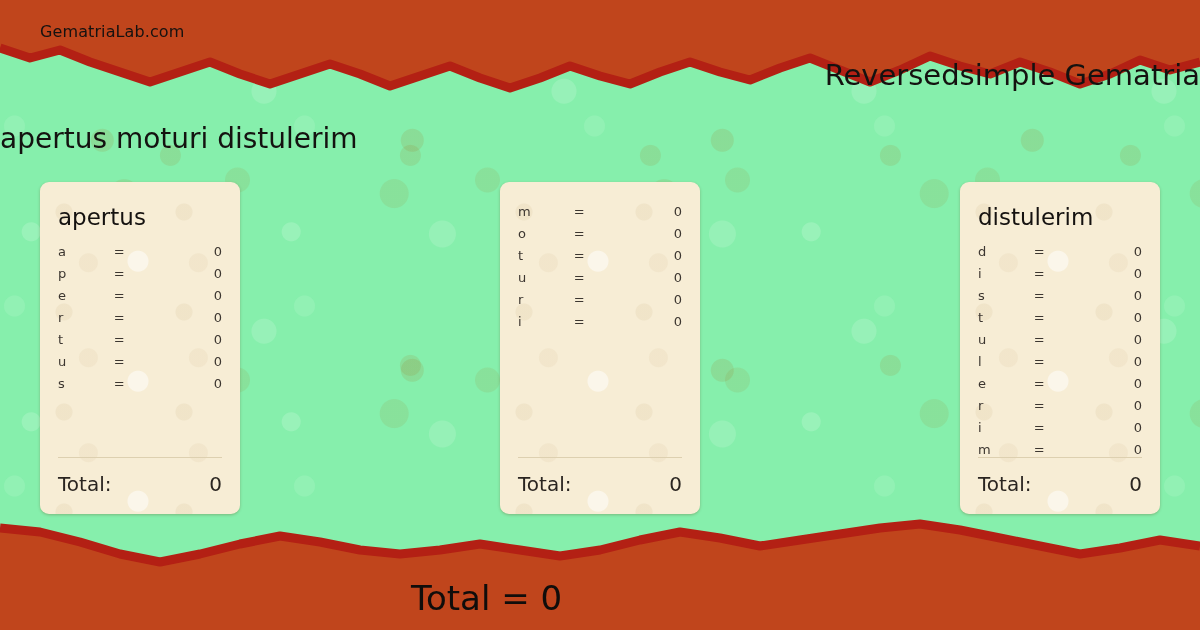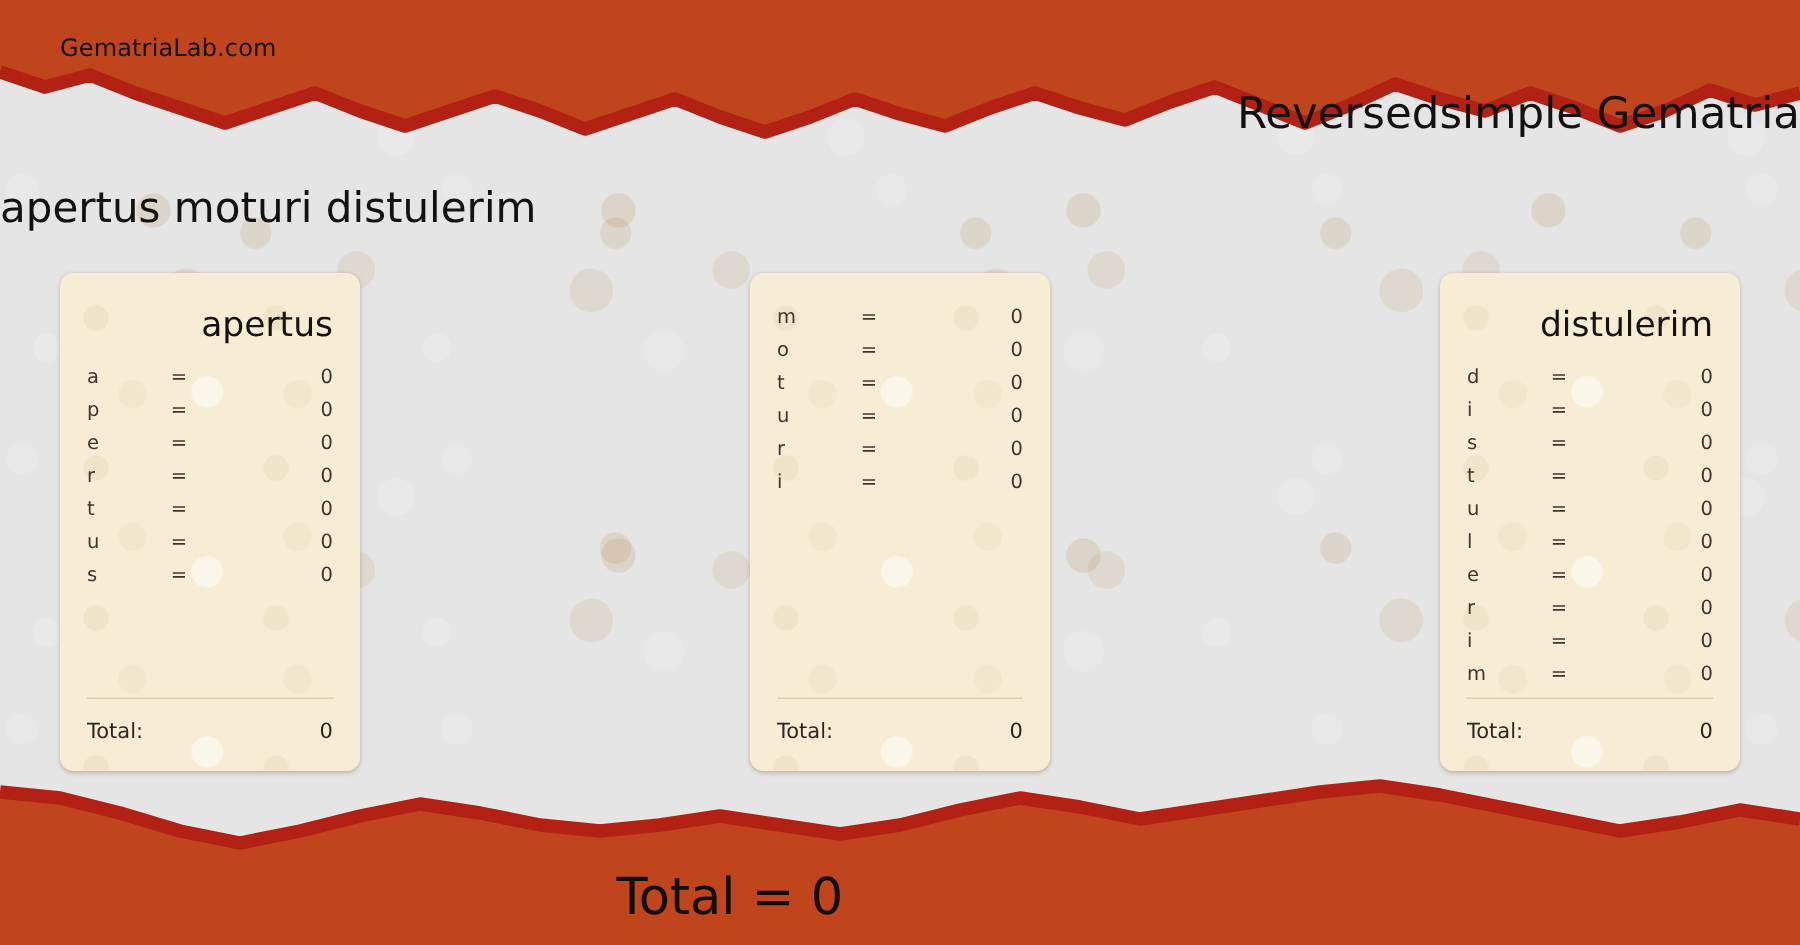--- a/index.html
+++ b/index.html
@@ -6,21 +6,21 @@
 
   html, body {
     width:1200px; height:630px;
     overflow:hidden;
     font-family:"DejaVu Sans", sans-serif;
   }
 
   #stage {
     position:relative;
     width:1200px; height:630px;
-    background:#e5e5e5;
+    background:#86efac;
     overflow:hidden;
     text-decoration:underline;
   }
 
   
   #stage::before {
     content:"";
     position:absolute; inset:0;
     background-image:
       radial-gradient(circle at 12% 22%, rgba(255,255,255,.16) 0 9px, transparent 10px),
@@ -95,21 +95,21 @@
     pointer-events:none;
   }
   .card > * { position:relative; z-index:1; }
 
   #card-0 { left:40px;  width:200px; }
   #card-1 { left:500px; width:200px; }
   #card-2 { left:960px; width:200px; }
 
   .card-title {
     font-size:23px; color:#151210; font-weight:400;
-    margin-bottom:14px; white-space:nowrap;text-align:right;
+    margin-bottom:14px; white-space:nowrap;
   }
 
   .rows { display:block; }
   .row {
     display:flex; align-items:baseline;
     font-size:13px; color:#3c3630;
     height:22px;
   }
   .row .ltr  { width:34%; text-align:left; }
   .row .eq   { width:32%; text-align:left; }
@@ -117,21 +117,21 @@
 
   .card-foot {
     position:absolute; left:18px; right:18px; bottom:18px;
     z-index:1;
   }
   .divider {
     height:1px; background:#ddd0b0; margin-bottom:14px;
   }
   .total-row {
     display:flex; justify-content:space-between; align-items:baseline;
-    font-size:14px; color:#2a2520;
+    font-size:20px; color:#2a2520;
   }
 </style>
 </head>
 <body>
 
 <div id="stage">
 
   <div class="band" id="band-top">
     <svg viewBox="0 0 1200 120" preserveAspectRatio="none">
       <path d="M0,0 H1200 V62 L1170,70 L1140,60 L1110,74 L1080,84 L1050,72 L1020,62 L990,74 L960,66 L930,56 L900,70 L870,82 L840,70 L810,58 L780,68 L750,80 L720,72 L690,62 L660,72 L630,84 L600,76 L570,66 L540,78 L510,88 L480,78 L450,66 L420,76 L390,86 L360,74 L330,64 L300,74 L270,84 L240,74 L210,62 L180,72 L150,82 L120,72 L90,62 L60,50 L30,58 L0,48 Z" fill="#c0451c"></path>

